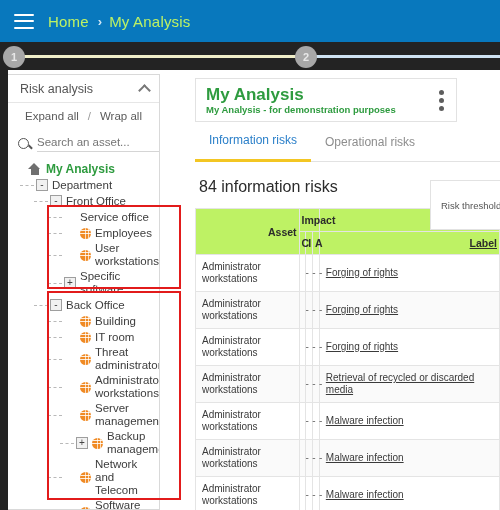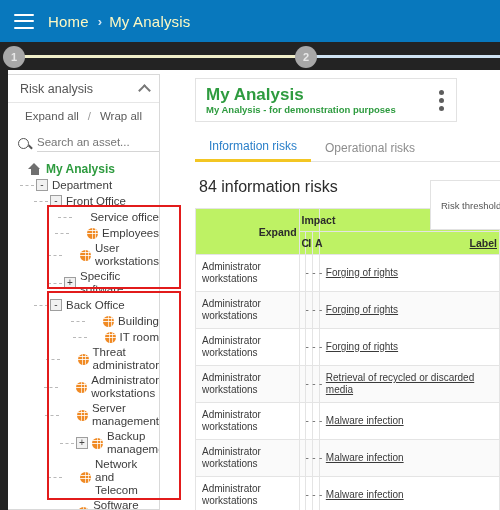--- a/index.html
+++ b/index.html
@@ -13,21 +13,21 @@
   #app { position: relative; width: 500px; height: 510px; overflow: hidden; }
 
   
   .topbar {
     position: absolute; top: 0; left: 0; width: 500px; height: 42px;
     background: #0878bd; display: flex; align-items: center; padding-left: 14px;
   }
   .hamburger { width: 20px; height: 15px; display: flex; flex-direction: column;
     justify-content: space-between; margin-right: 14px; cursor: pointer; }
   .hamburger i { display: block; height: 2px; background: #fff; border-radius: 1px; }
-  .crumb { color: #fef9c3; font-size: 15px; letter-spacing: .2px; }
+  .crumb { color: #bef264; font-size: 15px; letter-spacing: .2px; }
   .crumb-sep { color: #cfe6f6; font-size: 13px; margin: 0 7px 0 9px; font-weight: bold; }
   .crumb.current { font-size: 15px; }
 
   
   .stepstrip {
     position: absolute; top: 42px; left: 0; width: 500px; height: 28px;
     background: #232323;
   }
   .step-line-done {
     position: absolute; top: 13px; left: 14px; width: 292px; height: 3px;
@@ -100,21 +100,21 @@
 
   .globe { width: 11px; height: 11px; border-radius: 50%; flex: none;
     background: #f08a24; margin-right: 4px; position: relative; overflow: hidden; }
   .globe:before { content: ""; position: absolute; left: 0; top: 2.5px; width: 11px; height: 1px;
     background: rgba(255,255,255,.85); box-shadow: 0 3px 0 rgba(255,255,255,.85); }
   .globe:after { content: ""; position: absolute; left: 4.5px; top: 0; width: 2px; height: 11px;
     border-left: 1px solid rgba(255,255,255,.7); border-right: 1px solid rgba(255,255,255,.7); }
 
   .ind0 { padding-left: 12px; }
   .ind1 { padding-left: 26px; }
-  .ind2 { padding-left: 40px; justify-content: flex-end; }
+  .ind2 { padding-left: 40px; }
   .ind3 { padding-left: 52px; }
 
   .wrap2 { line-height: 12px; }
 
   
   .redbox { position: absolute; border: 2px solid #e21b1b; pointer-events: none; z-index: 9; }
   #redbox-front { left: 47px; top: 205px; width: 134px; height: 84px; }
   #redbox-back  { left: 47px; top: 291px; width: 134px; height: 209px; }
 
   
@@ -126,21 +126,21 @@
     border: 1px solid #e2e2e2; display: flex; align-items: center;
     justify-content: space-between; padding: 0 10px 0 10px;
   }
   .title-main { color: #2e9b3f; font-size: 17px; font-weight: bold; line-height: 19px; }
   .title-sub { color: #2e9b3f; font-size: 9.5px; font-weight: bold; line-height: 12px; }
   .kebab { display: flex; flex-direction: column; gap: 3px; cursor: pointer; padding: 2px; }
   .kebab i { width: 5px; height: 5px; border-radius: 50%; background: #5d5d5d; display: block; }
 
   .tabs { display: flex; align-items: flex-end; margin: 14px 0 0 8px; height: 26px;
     border-bottom: 1px solid #e2e2e2; width: 305px; }
-  .tab { font-size: 12px; padding: 0 14px 6px 14px; color: #8d8d8d; cursor: pointer; }
+  .tab { font-size: 12px; padding: 0 14px 12px 14px; color: #8d8d8d; cursor: pointer; }
   .tab.active { color: #2a7fc9; border-bottom: 3px solid #f3c623; margin-bottom: -1px; }
 
   .count-row { display: flex; align-items: flex-start; margin: 16px 0 0 12px;
     justify-content: space-between; }
   .count-title { font-size: 16px; color: #2b2b2b; }
   .threshold-card { position: absolute; right: -22px; top: 110px; width: 92px; height: 50px;
     background: #fff; border: 1px solid #e2e2e2; display: flex; align-items: center;
     padding-left: 10px; }
   .threshold-card span { font-size: 9.5px; color: #555; white-space: nowrap; }
 
@@ -318,21 +318,21 @@
       <div class="count-title">84 information risks</div>
     </div>
 
     <div class="threshold-card">
       <span>Risk threshold</span>
     </div>
 
     <table class="tbl">
       <thead>
         <tr>
-          <th class="col-asset" rowspan="2">Expand</th>
+          <th class="col-asset" rowspan="2">Asset</th>
           <th class="col-cia" colspan="3">Impact</th>
           <th class="col-label">Threat</th>
         </tr>
         <tr>
           <th class="col-cia">C</th>
           <th class="col-cia">I</th>
           <th class="col-cia">A</th>
           <th class="col-label">Label</th>
         </tr>
       </thead>

